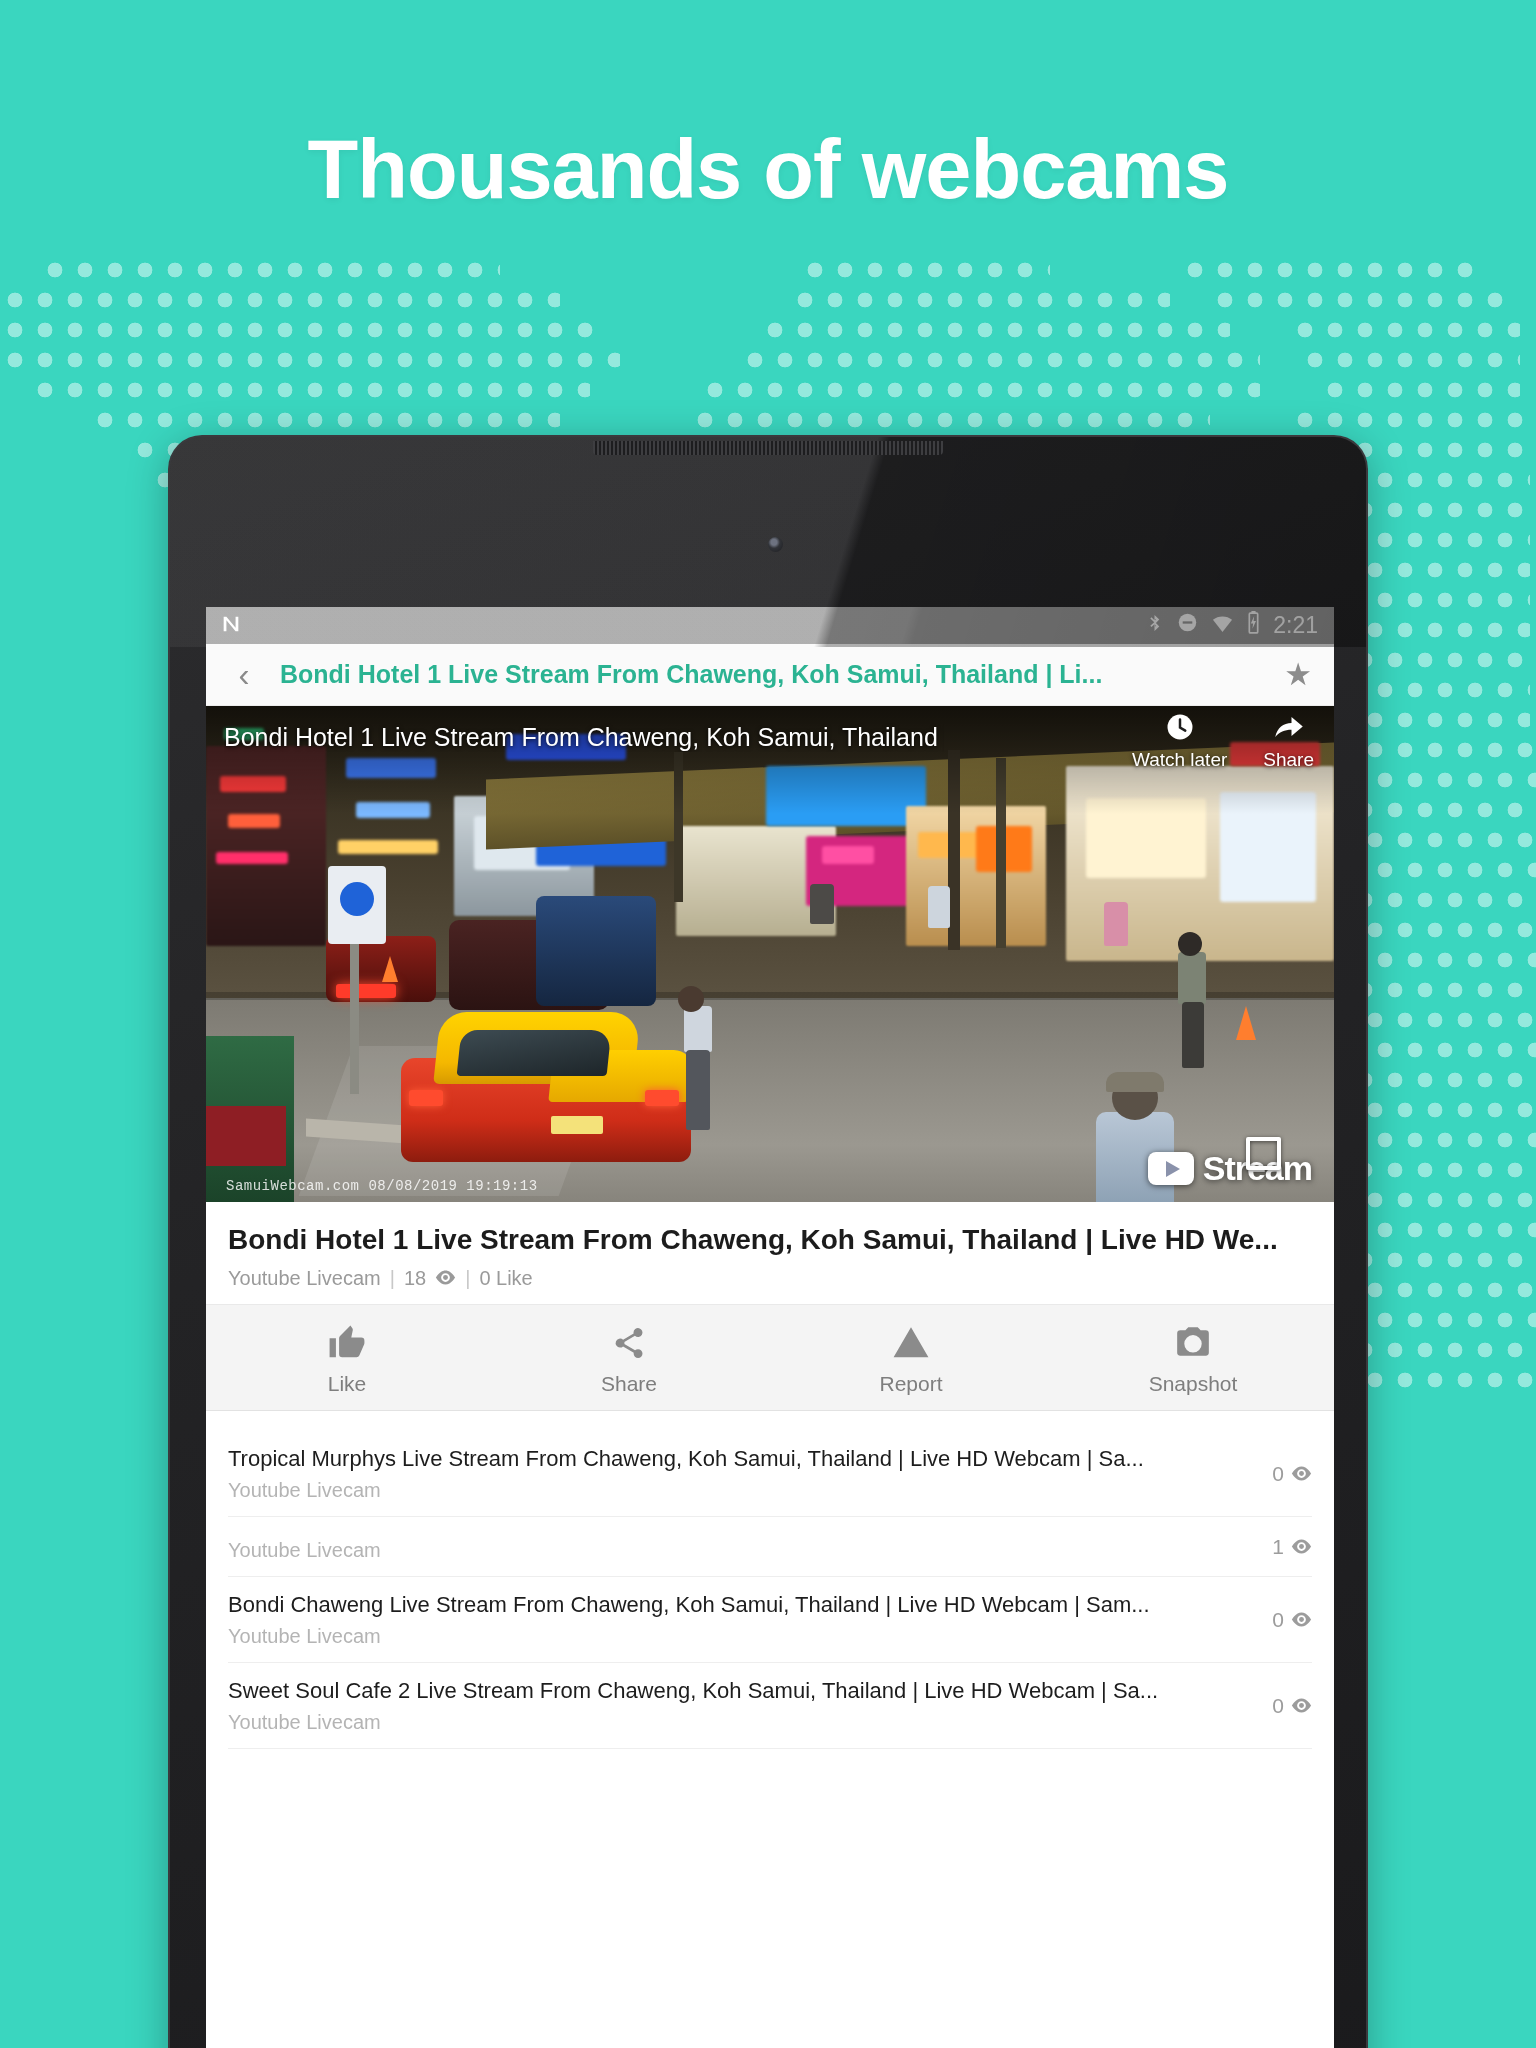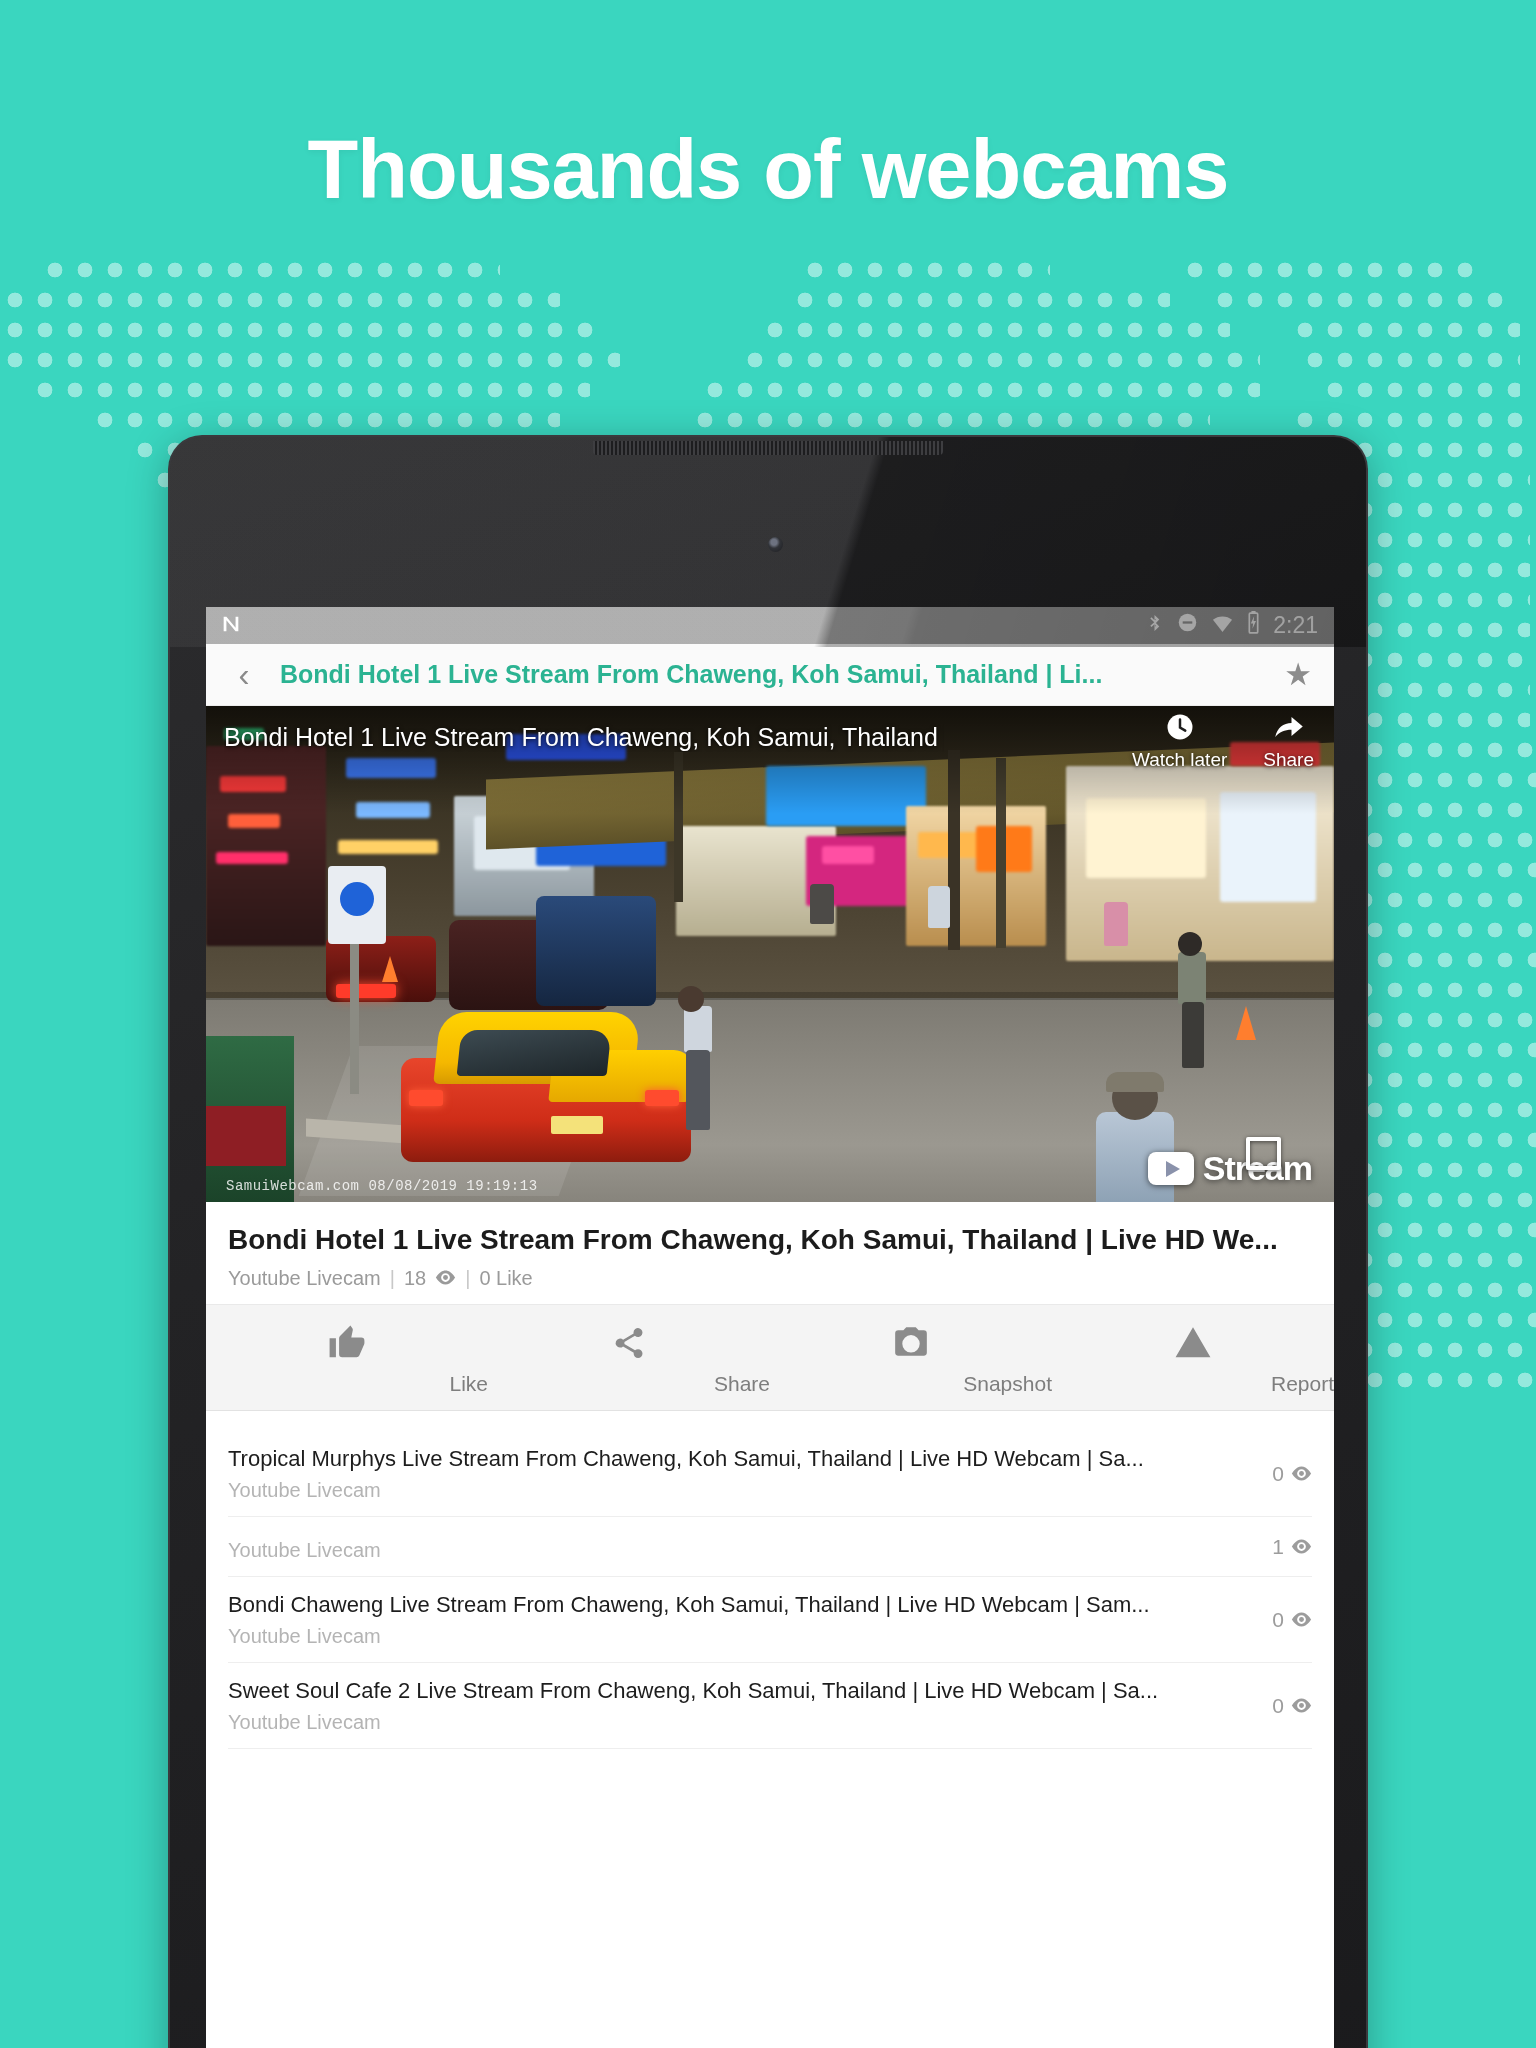--- a/index.html
+++ b/index.html
@@ -252,21 +252,21 @@
   }
   #info .vmeta .sep { color:#c8c8c8; }
 
   
   #actions {
     display:flex; background:#f4f4f4;
     border-top:1px solid #e9e9e9; border-bottom:1px solid #e2e2e2;
     padding: 16px 0 14px 0;
   }
   #actions .act {
-    flex:1; text-align:right; cursor:pointer; color:#8b8b8b;
+    flex:1; text-align:center; cursor:pointer; color:#8b8b8b;
   }
   #actions .act .ai { height:44px; display:flex; align-items:center; justify-content:center; }
   #actions .act .al { font-size:21px; margin-top:7px; color:#7e7e7e; }
   svg.mi { fill:#8b8b8b; }
 
   
   #near { background:#fff; padding: 20px 22px 0 22px; }
   #near .hd { color:#2bb392; font-size:27px; font-weight:600; margin-bottom:6px; }
   .cam-row {
     display:flex; align-items:center;
@@ -604,33 +604,33 @@
           <span class="ai">
             <svg class="mi" width="36" height="36" viewBox="0 0 24 24">
                 <path d="M18 16.1c-.76 0-1.44.3-1.96.77L8.9 12.7c.05-.23.1-.46.1-.7s-.05-.47-.1-.7l7.05-4.11A2.99 2.99 0 1015 5c0 .24.05.47.1.7L8.05 9.81A3 3 0 106 15.08a3 3 0 002.05-.81l7.12 4.16c-.05.21-.08.43-.08.65a2.92 2.92 0 105.9-.02 2.92 2.92 0 00-2.99-2.96z"></path>
               </svg>
           </span>
           <div class="al">Share</div>
         </div>
         <div class="act">
           <span class="ai">
             <svg class="mi" width="38" height="38" viewBox="0 0 24 24">
-                <path d="M9 2L7.2 4H4a2 2 0 00-2 2v12a2 2 0 002 2h16a2 2 0 002-2V6a2 2 0 00-2-2h-3.2L15 2H9zm3 5a5.5 5.5 0 110 11 5.5 5.5 0 010-11z"></path>
-                <circle cx="12" cy="12.5" r="3.4" fill="#f4f4f4"></circle>
-              </svg>
-          </span>
-          <div class="al">Snapshot</div>
+                <path d="M12 2 1 21h22L12 2zm1 14h-2v2h2v-2zm0-7h-2v5h2V9z"></path>
+              </svg>
+          </span>
+          <div class="al">Report</div>
         </div>
         <div class="act">
           <span class="ai">
             <svg class="mi" width="38" height="38" viewBox="0 0 24 24">
-                <path d="M12 2 1 21h22L12 2zm1 14h-2v2h2v-2zm0-7h-2v5h2V9z"></path>
-              </svg>
-          </span>
-          <div class="al">Report</div>
+                <path d="M9 2L7.2 4H4a2 2 0 00-2 2v12a2 2 0 002 2h16a2 2 0 002-2V6a2 2 0 00-2-2h-3.2L15 2H9zm3 5a5.5 5.5 0 110 11 5.5 5.5 0 010-11z"></path>
+                <circle cx="12" cy="12.5" r="3.4" fill="#f4f4f4"></circle>
+              </svg>
+          </span>
+          <div class="al">Snapshot</div>
         </div>
       </div>
 
       <div id="near">
 
         <div class="cam-row">
           <div class="ctext">
             <div class="cname">Tropical Murphys Live Stream From Chaweng, Koh Samui, Thailand | Live HD Webcam | Sa...</div>
             <div class="csrc">Youtube Livecam</div>
           </div>

